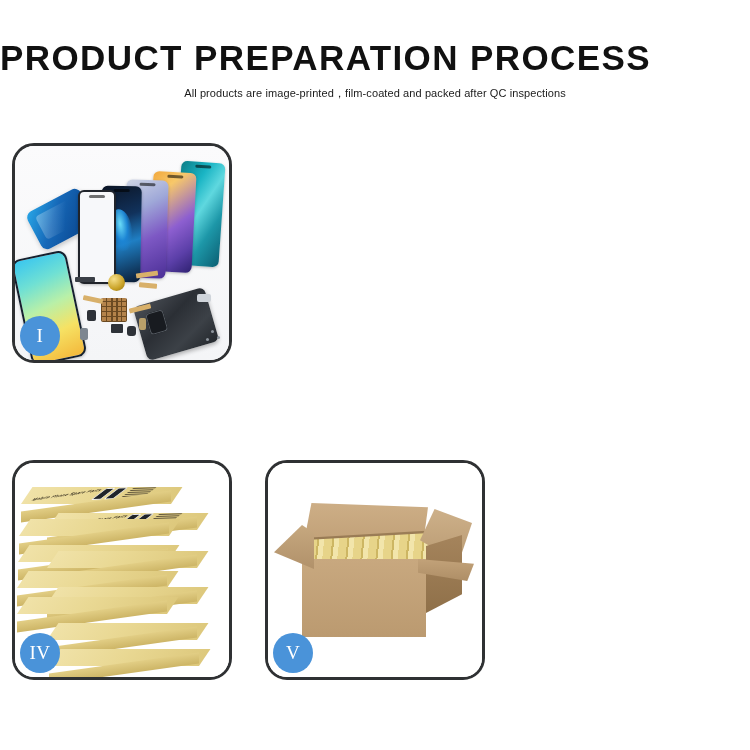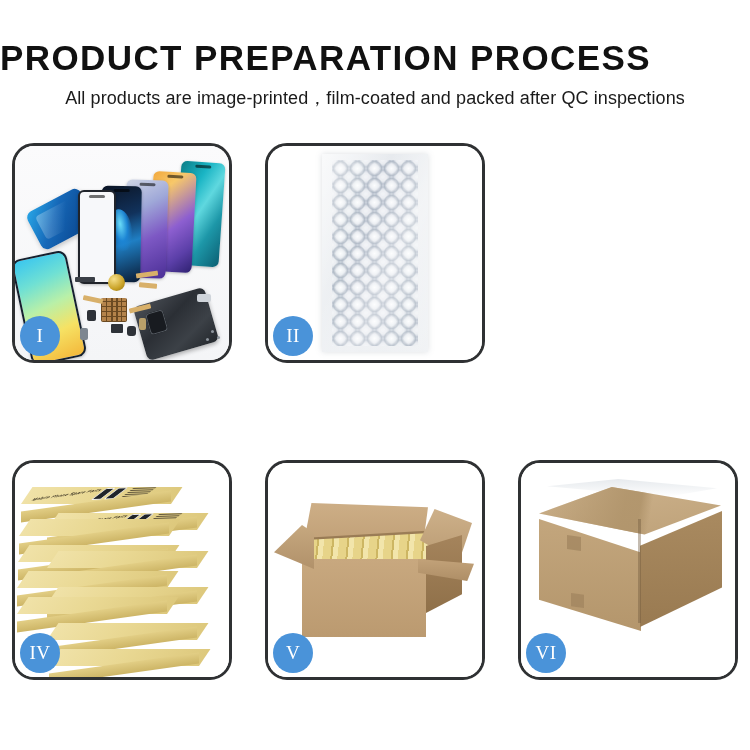--- a/index.html
+++ b/index.html
@@ -17,21 +17,21 @@
     margin:0;padding:0;
     font-size:35px;line-height:1;
     font-weight:700;letter-spacing:1.4px;
     color:#111;
     font-family:"Liberation Sans", sans-serif;
     position:absolute;top:40px;left:0;width:640px;
     white-space:nowrap;
   }
   .subtitle{
     position:absolute;top:86px;left:0;width:750px;
-    font-size:18px;color:#1a1a1a;letter-spacing:.1px;
+    font-size:11px;color:#1a1a1a;letter-spacing:.1px;
     white-space:nowrap;
   }
 
   
   .grid{position:absolute;left:12px;top:143px;width:726px;height:537px;}
   .panel{
     position:absolute;
     width:220px;height:220px;
     border:3px solid #2f3133;
     border-radius:22px;
@@ -247,28 +247,20 @@
         <div class="sbox" style="left:65px;top:182px;width:8px;height:12px;border-radius:2px;background:#7d8690;"></div>
         <div class="sbox" style="left:124px;top:172px;width:7px;height:12px;border-radius:2px;background:#b9a06a;"></div>
         <div class="screw" style="left:196px;top:184px;"></div>
         <div class="screw" style="left:202px;top:190px;"></div>
         <div class="screw" style="left:191px;top:192px;"></div>
         <div class="sbox" style="left:182px;top:148px;width:14px;height:8px;border-radius:2px;background:#cfd4da;"></div>
       </div>
       <div class="badge">I</div>
     </div>
 
-    <div class="panel p-r1 p-c2">
-      <div class="scene sc2">
-        <div class="wrapsheet"></div>
-        <div class="bubbles"></div>
-        <div class="wrapsheen"></div>
-      </div>
-      <div class="badge">II</div>
-    </div>
 
 
     <div class="panel p-r2 p-c1">
       <div class="scene sc4">
         <div class="stack">
 
           <div class="sbx" style="left:4px;top:10px;">
             <div class="top">
               <div class="label">
                 <span class="lbl-txt">Mobile Phone Spare Parts</span>
@@ -348,28 +340,15 @@
         <div class="c5-contents"></div>
         <div class="flap-right"></div>
         <div class="c5-body"></div>
         <div class="c5-right"></div>
         <div class="flap-left"></div>
         <div class="flap-front"></div>
       </div>
       <div class="badge">V</div>
     </div>
 
-    <div class="panel p-r2 p-c3">
-      <div class="scene sc6">
-        <div class="c6-shadow"></div>
-        <div class="c6-top"></div>
-        <div class="c6-tape"></div>
-        <div class="c6-left"></div>
-        <div class="c6-right"></div>
-        <div class="c6-seam"></div>
-        <div class="c6-tab1"></div>
-        <div class="c6-tab2"></div>
-      </div>
-      <div class="badge">VI</div>
-    </div>
 
   </div>
 </div>
 
 </body></html>

